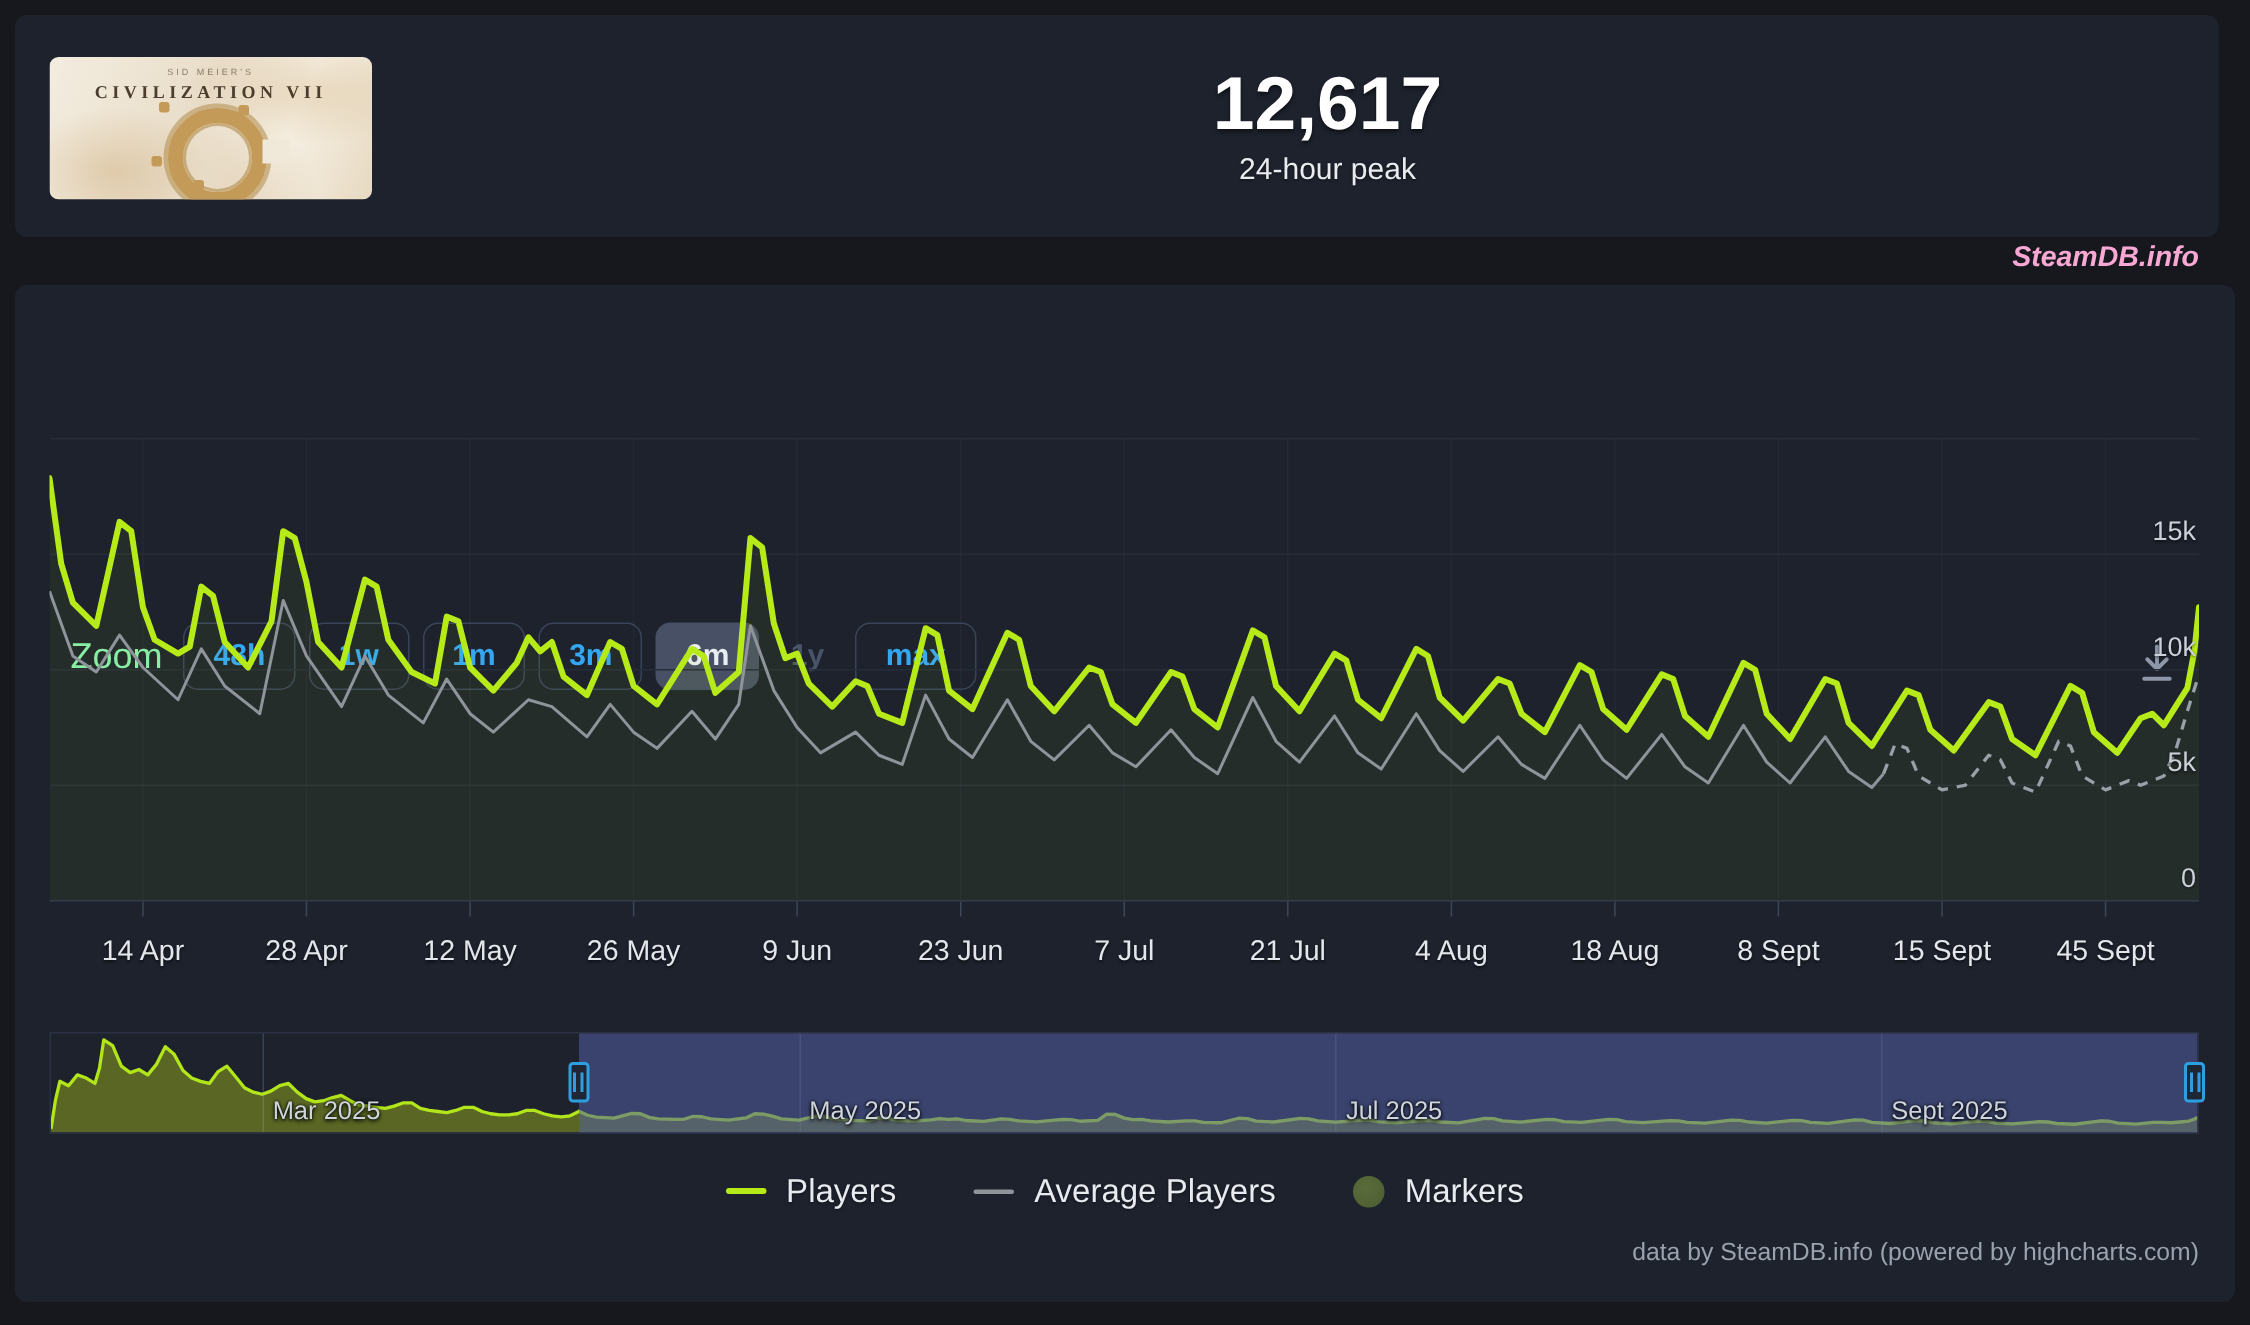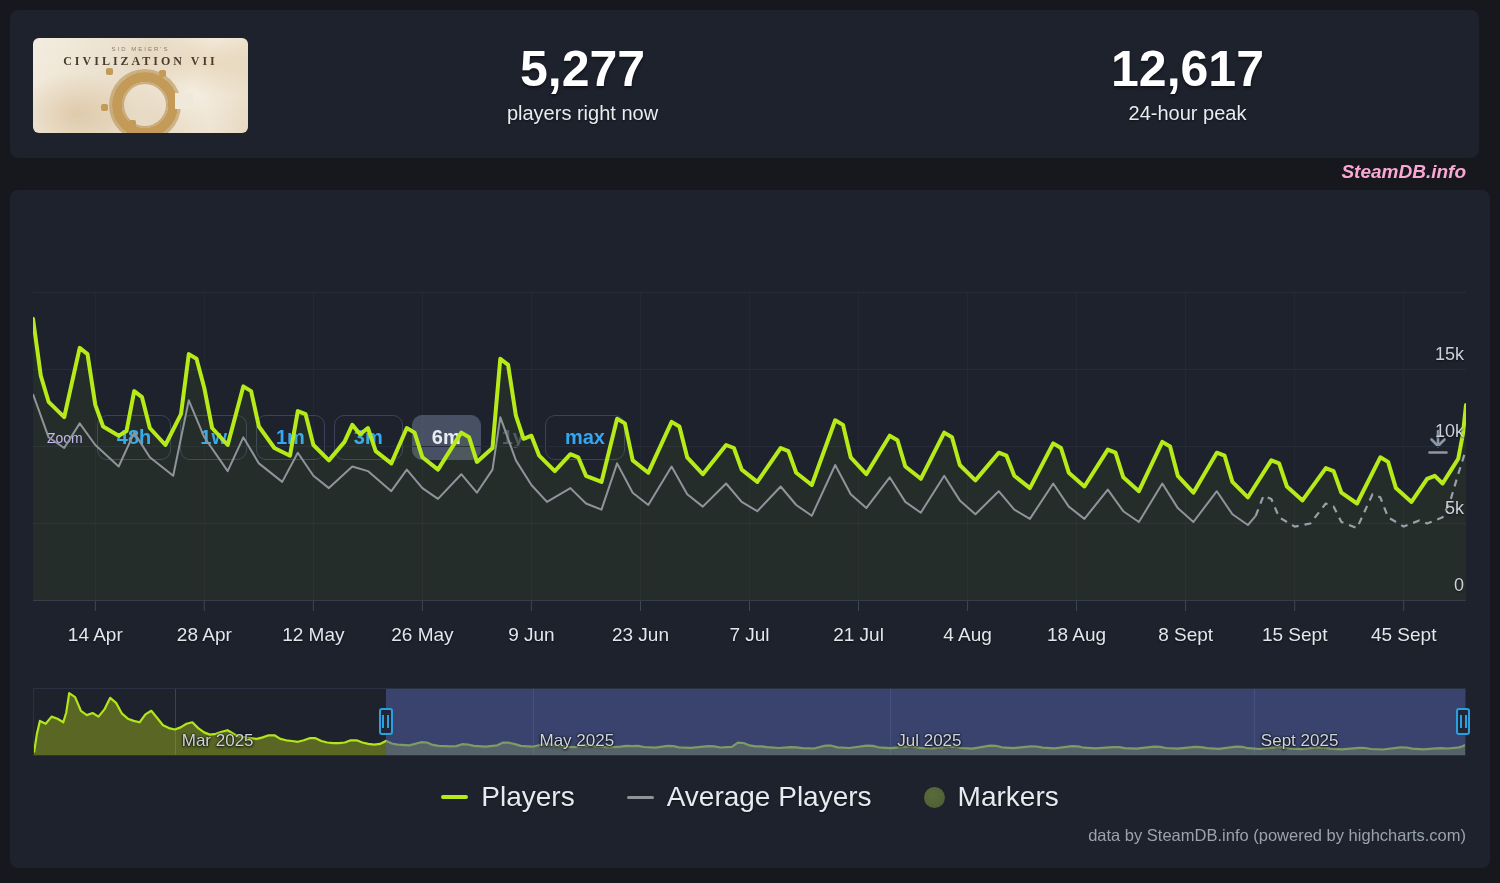--- a/index.html
+++ b/index.html
@@ -26,21 +26,21 @@
   
   .stats{position:absolute;left:270px;top:0;width:1210px;height:148px;display:flex;}
   .stat{flex:1;display:flex;flex-direction:column;align-items:center;justify-content:center;gap:8px;}
   .stat-value{font-size:50px;font-weight:700;line-height:1;color:#fff;text-shadow:0 2px 3px rgba(0,0,0,.5);}
   .stat-label{font-size:20px;color:#e9ecef;text-shadow:0 1px 2px rgba(0,0,0,.5);}
   
   .watermark{position:absolute;right:34px;top:161px;font-size:19px;font-style:italic;font-weight:600;color:#f9a8d4;}
   
   #chart-panel{left:10px;top:190px;width:1480px;height:678px;}
   .zoom-row{position:absolute;left:37px;top:225px;height:45px;display:flex;align-items:center;}
-  .zoom-label{font-size:14px;color:#c4b5fd;margin-right:14px;}
+  .zoom-label{font-size:24px;color:#86efac;margin-right:14px;}
   .zbtn{box-sizing:border-box;height:45px;display:flex;align-items:center;justify-content:center;
     padding:0 19px;margin-right:9px;border:1px solid #3a435a;border-radius:10px;
     font-size:20px;font-weight:700;color:#35a7f2;cursor:pointer;}
   .zbtn.selected{background:#475064;border-color:#475064;color:#e9ecf2;}
   .zbtn.disabled{border:none;color:#4a5468;padding:0 12px;cursor:default;}
   .dl-icon{position:absolute;right:36px;top:235px;width:32px;height:34px;cursor:pointer;}
   
   .ylabel{position:absolute;width:60px;text-align:right;font-size:18px;color:#ccd1d9;text-shadow:0 1px 2px rgba(0,0,0,.6);}
   .xlabel{position:absolute;top:624px;width:110px;margin-left:-55px;text-align:center;font-size:19px;color:#e3e7eb;
     text-shadow:0 1px 2px rgba(0,0,0,.6);}
@@ -48,21 +48,21 @@
   .nav-box{position:absolute;left:33px;top:688px;width:1433px;height:68px;border:1px solid #2a3142;box-sizing:border-box;}
   .nav-mask{position:absolute;top:688px;height:68px;background:rgba(82,94,162,.55);}
   .nav-gridline{position:absolute;top:689px;height:66px;width:1px;background:rgba(170,180,215,.22);}
   .nav-month{position:absolute;top:731px;font-size:17px;color:#ced4dc;text-shadow:0 1px 3px #000,0 0 2px #000;}
   .nav-handle{position:absolute;top:708px;width:14px;height:27px;box-sizing:border-box;background:#1f2737;
     border:2px solid #2d9fe0;border-radius:3px;display:flex;align-items:center;justify-content:center;gap:3px;cursor:ew-resize;}
   .nav-handle i{display:block;width:2px;height:13px;background:#2d9fe0;}
   
   .legend{position:absolute;left:0;top:781px;width:1500px;display:flex;justify-content:center;align-items:center;gap:52px;}
   .legend-item{display:flex;align-items:center;gap:13px;cursor:pointer;}
-  .legend-item span{font-size:28px;color:#e7eaee;text-shadow:0 1px 2px rgba(0,0,0,.5);}
+  .legend-item span{font-size:22px;color:#e7eaee;text-shadow:0 1px 2px rgba(0,0,0,.5);}
   .sw-line{width:27px;height:4px;border-radius:2px;}
   .sw-line.thin{height:3px;}
   .sw-circle{width:21px;height:21px;border-radius:50%;}
   .credit{position:absolute;right:34px;top:826px;font-size:16.5px;color:#9aa2ae;cursor:pointer;}
 </style>
 </head>
 <body>
 
 <div class="page">
 
@@ -71,24 +71,20 @@
       <div class="banner-super">SID MEIER'S</div>
       <div class="banner-title">CIVILIZATION VII</div>
       <div class="civ-ring"></div>
       <div class="civ-ring-notch"></div>
       <div class="civ-dot" style="left:73px;top:30px;"></div>
       <div class="civ-dot" style="left:126px;top:32px;"></div>
       <div class="civ-dot" style="left:68px;top:66px;"></div>
       <div class="civ-dot" style="left:96px;top:82px;"></div>
     </div>
     <div class="stats">
-      <div class="stat">
-        <div class="stat-value">5,277</div>
-        <div class="stat-label">players right now</div>
-      </div>
       <div class="stat">
         <div class="stat-value">12,617</div>
         <div class="stat-label">24-hour peak</div>
       </div>
     </div>
   </div>
 
   <div class="watermark">SteamDB.info</div>
 
   <div class="panel" id="chart-panel">

